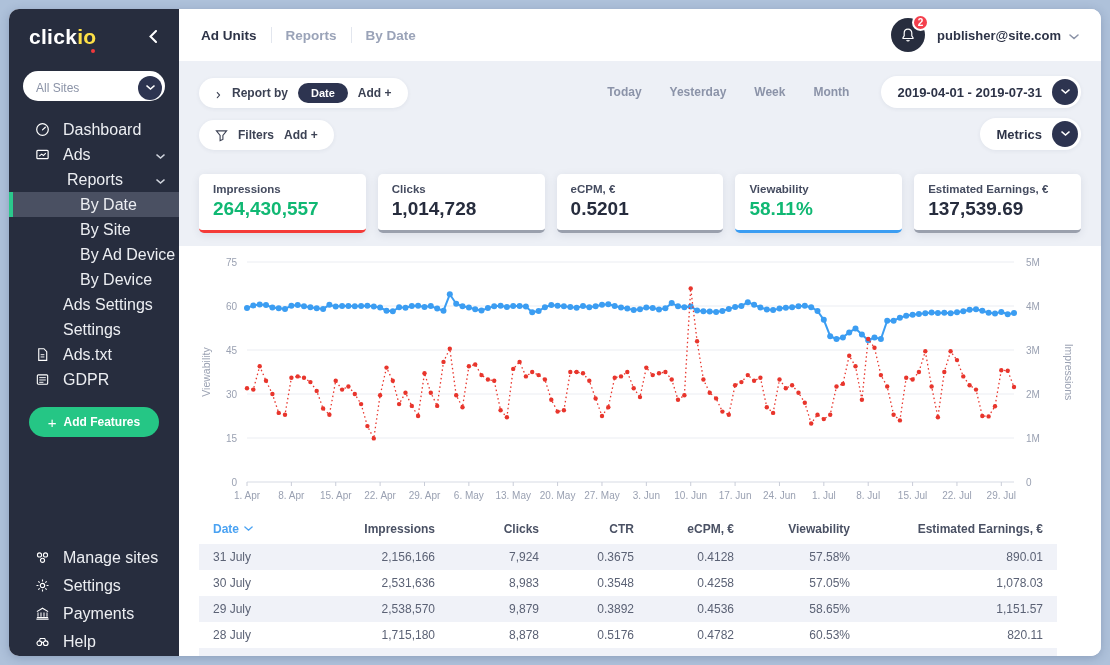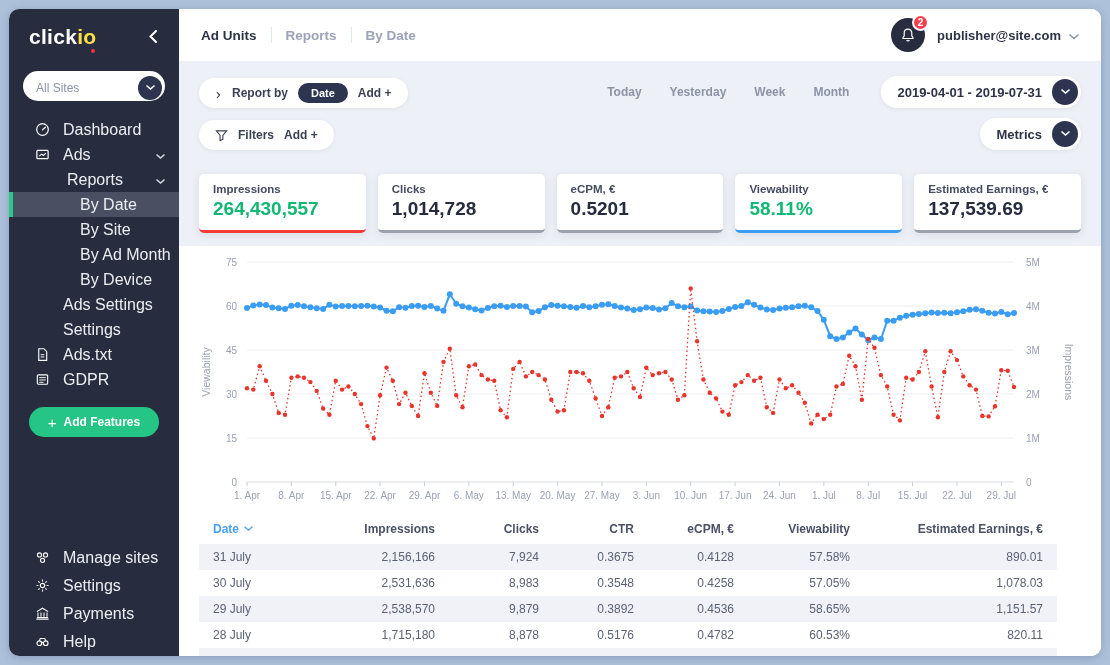--- a/index.html
+++ b/index.html
@@ -143,21 +143,21 @@
                 <path d="M1 1l4 3.6L9 1" fill="none" stroke="currentColor" stroke-width="1.6" stroke-linecap="round"></path>
               </svg></span>
       </div>
       <div class="mi lvl2 active">
         <span class="lbl">By Date</span>
       </div>
       <div class="mi lvl2">
         <span class="lbl">By Site</span>
       </div>
       <div class="mi lvl2">
-        <span class="lbl">By Ad Month</span>
+        <span class="lbl">By Ad Device</span>
       </div>
       <div class="mi lvl2">
         <span class="lbl">By Device</span>
       </div>
       <div class="mi lvl1b">
         <span class="lbl">Ads Settings</span>
       </div>
       <div class="mi lvl1b">
         <span class="lbl">Settings</span>
       </div>

